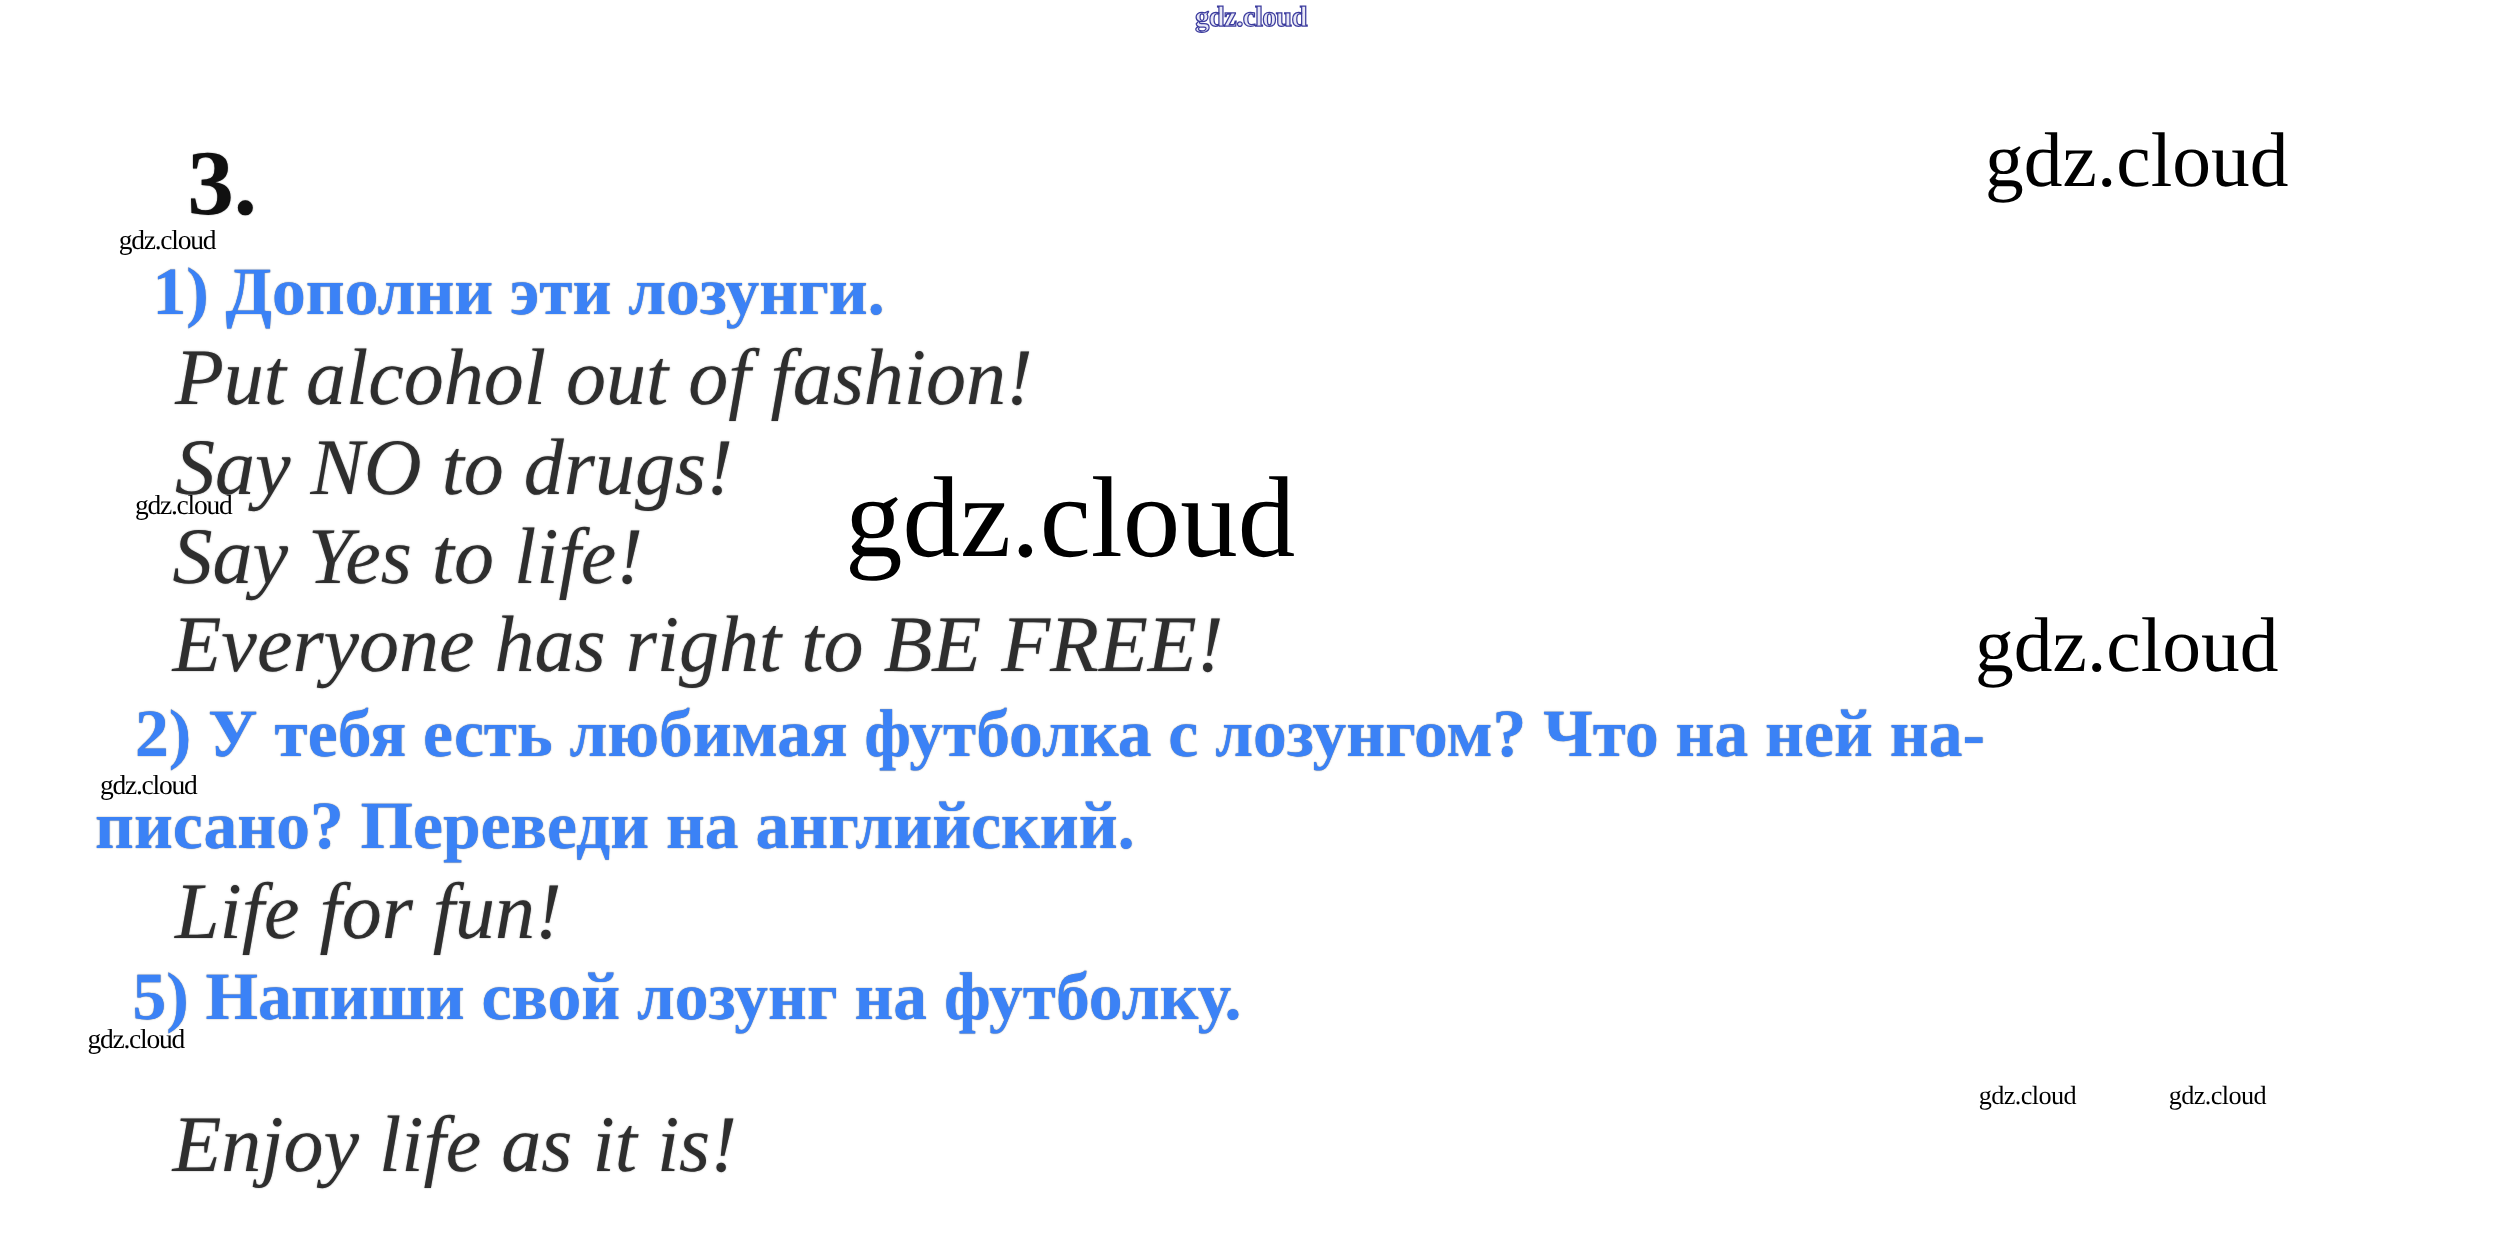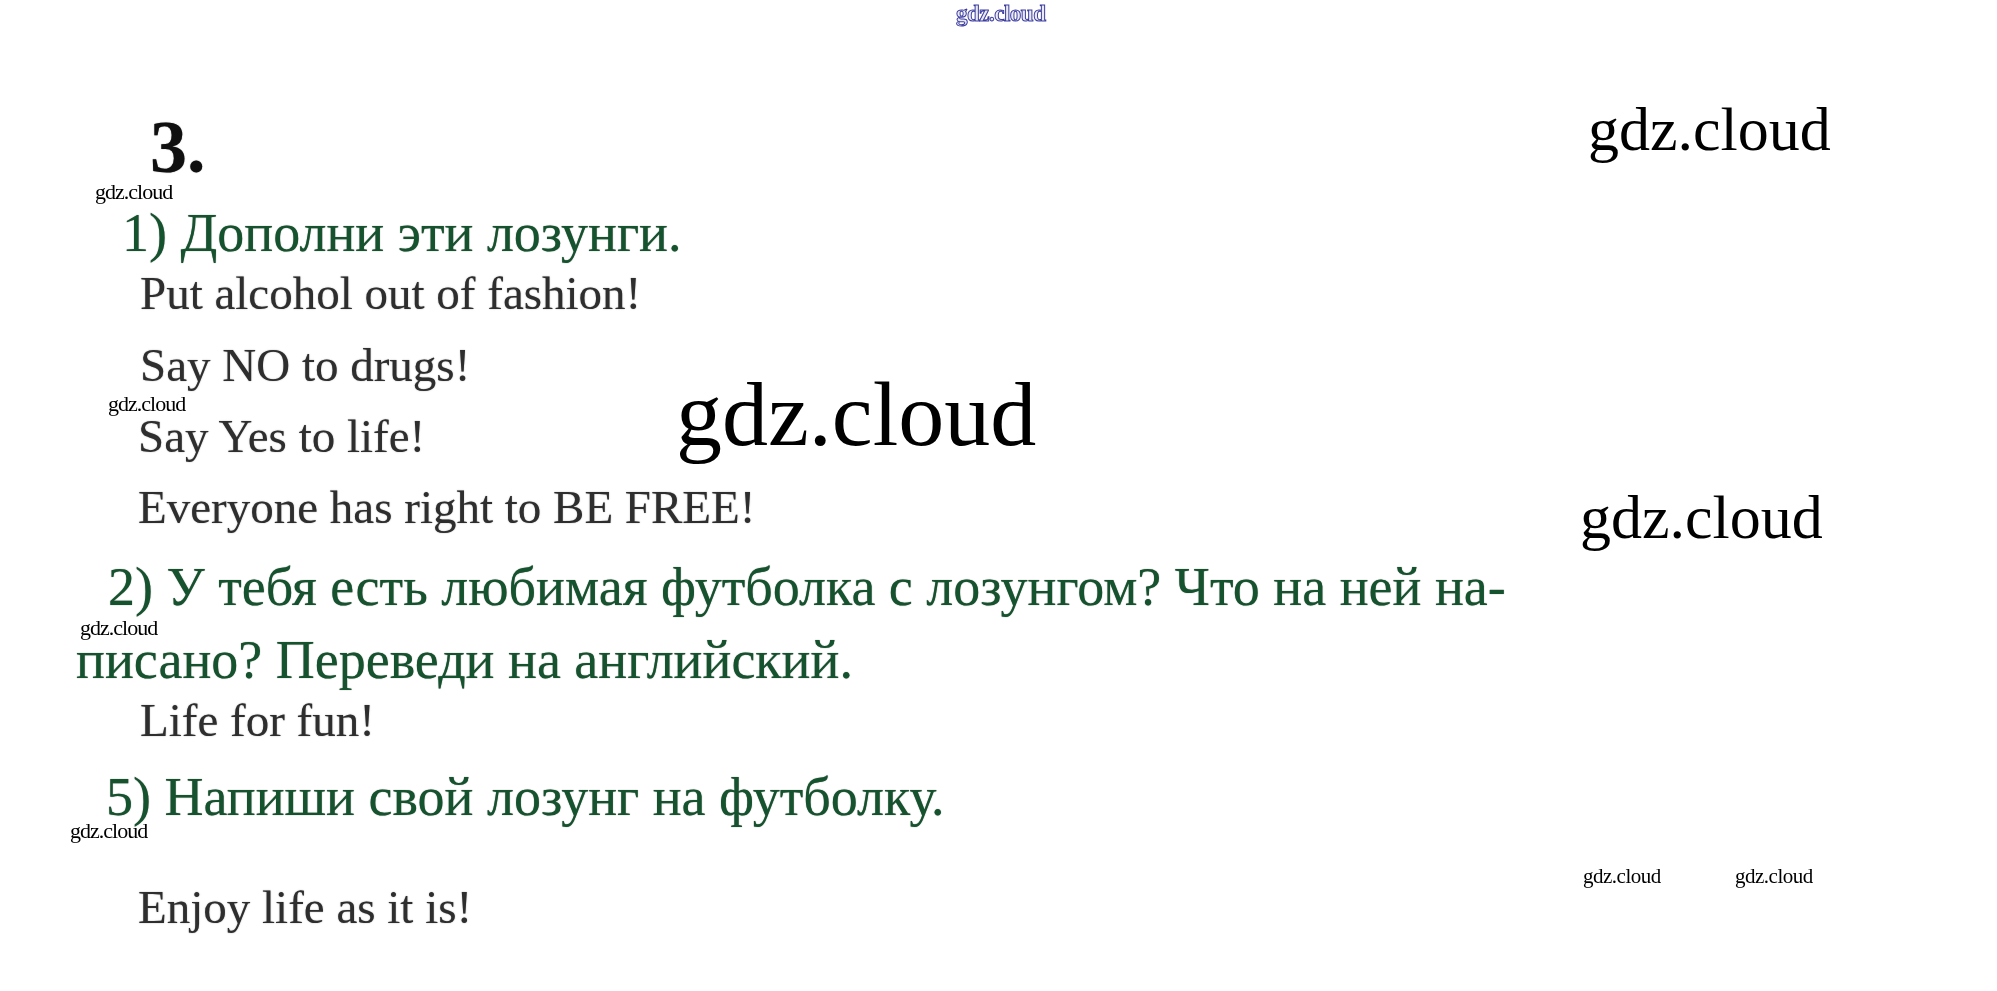--- a/index.html
+++ b/index.html
@@ -13,33 +13,33 @@
   .abs { position: absolute; white-space: nowrap; }
 
   
   .scan {
     color: #2e2e2e;
     text-shadow: 0 0 1.2px rgba(40,40,40,0.55);
     font-family: "Liberation Serif", serif;
     line-height: 1;
   }
   .scan-bold {
-    font-weight: normal;
-    color: #14532d;
+    font-weight: bold;
+    color: #3b82f6;
     text-shadow: 0 0 1px rgba(10,10,10,0.6);
   }
   .scan-italic { font-style: italic; }
 
   
   .title-row { display: flex; align-items: baseline; gap: 20px; }
   .ex-number { font-size: 74px; font-weight: bold; color: #101010; }
   .ex-title  { font-size: 56px; }
 
   .heading { font-size: 54px; }
-  .slogan  { font-size: 47px; }
+  .slogan  { font-size: 64px; font-style: italic; }
 
   
   .wm {
     font-family: Liberation Serif, serif;
     color: #000000;
     line-height: 1;
   }
   .wm-big-center { font-size: 92px; }
   .wm-big        { font-size: 62px; }
   .wm-small      { font-size: 22px; letter-spacing: -1px; }

